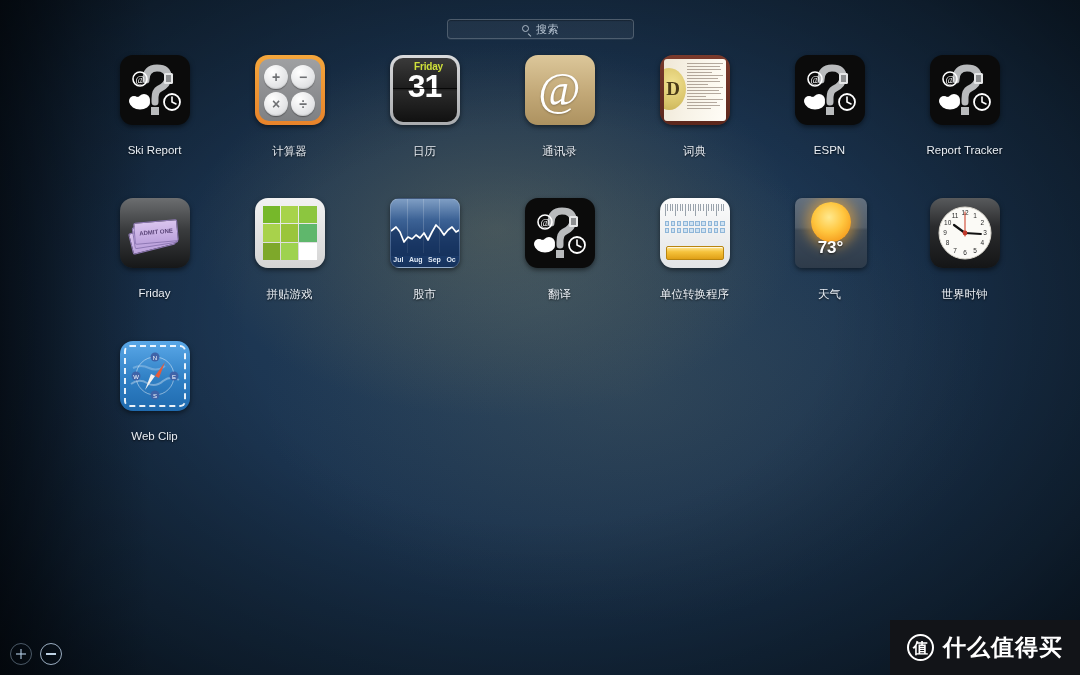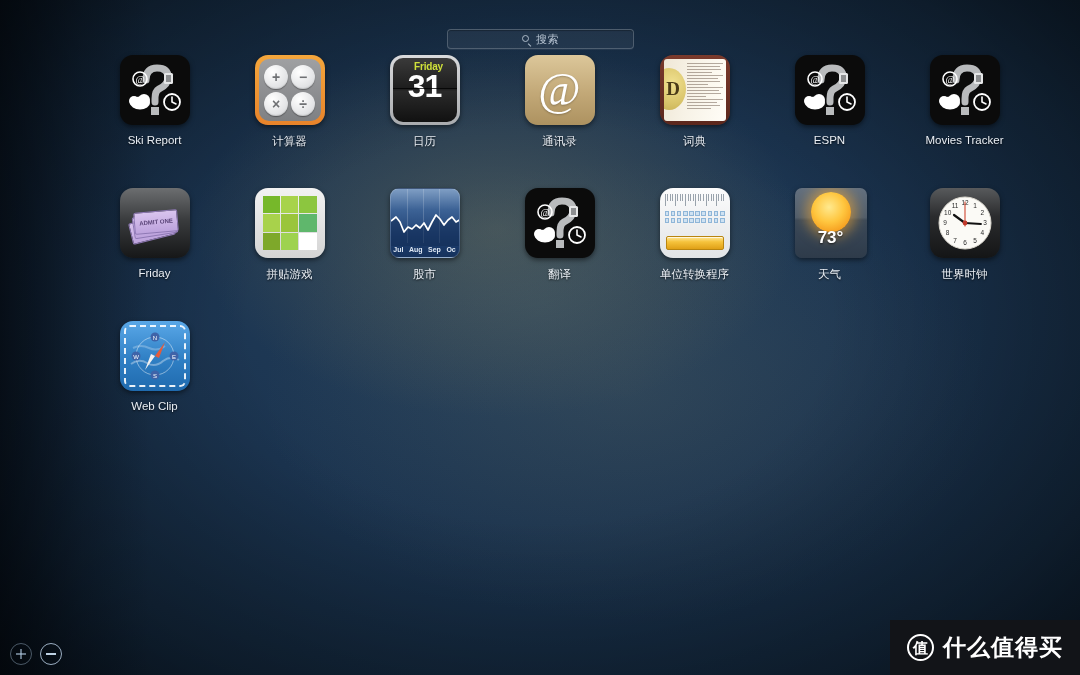--- a/index.html
+++ b/index.html
@@ -25,21 +25,21 @@
     pointer-events:none;
   }
   #backdrop-left-shade{
     position:absolute; left:0; top:0; width:150px; height:100%;
     background:linear-gradient(90deg, rgba(4,10,18,0.75) 0%, rgba(4,10,18,0.25) 55%, rgba(4,10,18,0) 100%);
     pointer-events:none;
   }
 
   
   #search-wrap{
-    position:absolute; left:447px; top:29px; width:187px; height:20px;
+    position:absolute; left:447px; top:19px; width:187px; height:20px;
     display:flex; align-items:center; justify-content:center;
     background:rgba(255,255,255,0.055);
     border:1px solid rgba(255,255,255,0.20);
     border-radius:4px;
     box-shadow:inset 0 1px 1px rgba(0,0,0,0.28), 0 1px 0 rgba(255,255,255,0.06);
   }
   #search-inner{ display:flex; align-items:center; gap:5px; }
   .search-icon{ width:9px; height:9px; position:relative; display:block; opacity:.85; }
   .search-icon i{
     position:absolute; left:0; top:0; width:7px; height:7px;
@@ -53,21 +53,21 @@
 
   
   #widget-grid{
     position:absolute; left:87px; top:55px; width:930px;
     display:grid; grid-template-columns:repeat(7,135px); gap:0 0;
     row-gap:39px;
   }
   .widget{ width:135px; display:flex; flex-direction:column; align-items:center; cursor:default; }
   .icon-box{ width:70px; height:70px; position:relative; }
   .widget-label{
-    margin-top:9px; font-size:11.5px; color:#e9eef4; text-align:center;
+    margin-top:19px; font-size:11.5px; color:#e9eef4; text-align:center;
     text-shadow:0 1px 2px rgba(0,0,0,0.75); white-space:nowrap;
   }
 
   
   .ico-placeholder{
     width:70px;height:70px;border-radius:13px;background:#0b0b0b;
     box-shadow:0 2px 5px rgba(0,0,0,.5);
     overflow:hidden;
   }
 
@@ -407,21 +407,21 @@
           <circle cx="52" cy="47" r="8" fill="none" stroke="#fff" stroke-width="1.8"></circle>
           <path d="M52 42 L52 47 L56 49" stroke="#fff" stroke-width="1.6" fill="none" stroke-linecap="round"></path>
           <ellipse cx="20" cy="48" rx="10" ry="6.5" fill="#fff"></ellipse>
           <circle cx="14" cy="46" r="5" fill="#fff"></circle>
             <circle cx="24" cy="45" r="6" fill="#fff"></circle>
           <rect x="44" y="18" width="9" height="11" rx="1.5" fill="#e6e7e8"></rect>
           <rect x="46" y="20" width="5" height="7" fill="#8c8e90"></rect>
         </svg>
       </div>
     </div>
-    <div class="widget-label">Movies Tracker</div>
+    <div class="widget-label">Report Tracker</div>
   </div>
 
   <div class="widget">
     <div class="icon-box">
       <div class="ico-movies">
         <div class="ticket t1"></div>
         <div class="ticket t2"></div>
         <div class="ticket t3">ADMIT ONE</div>
       </div>
     </div>

